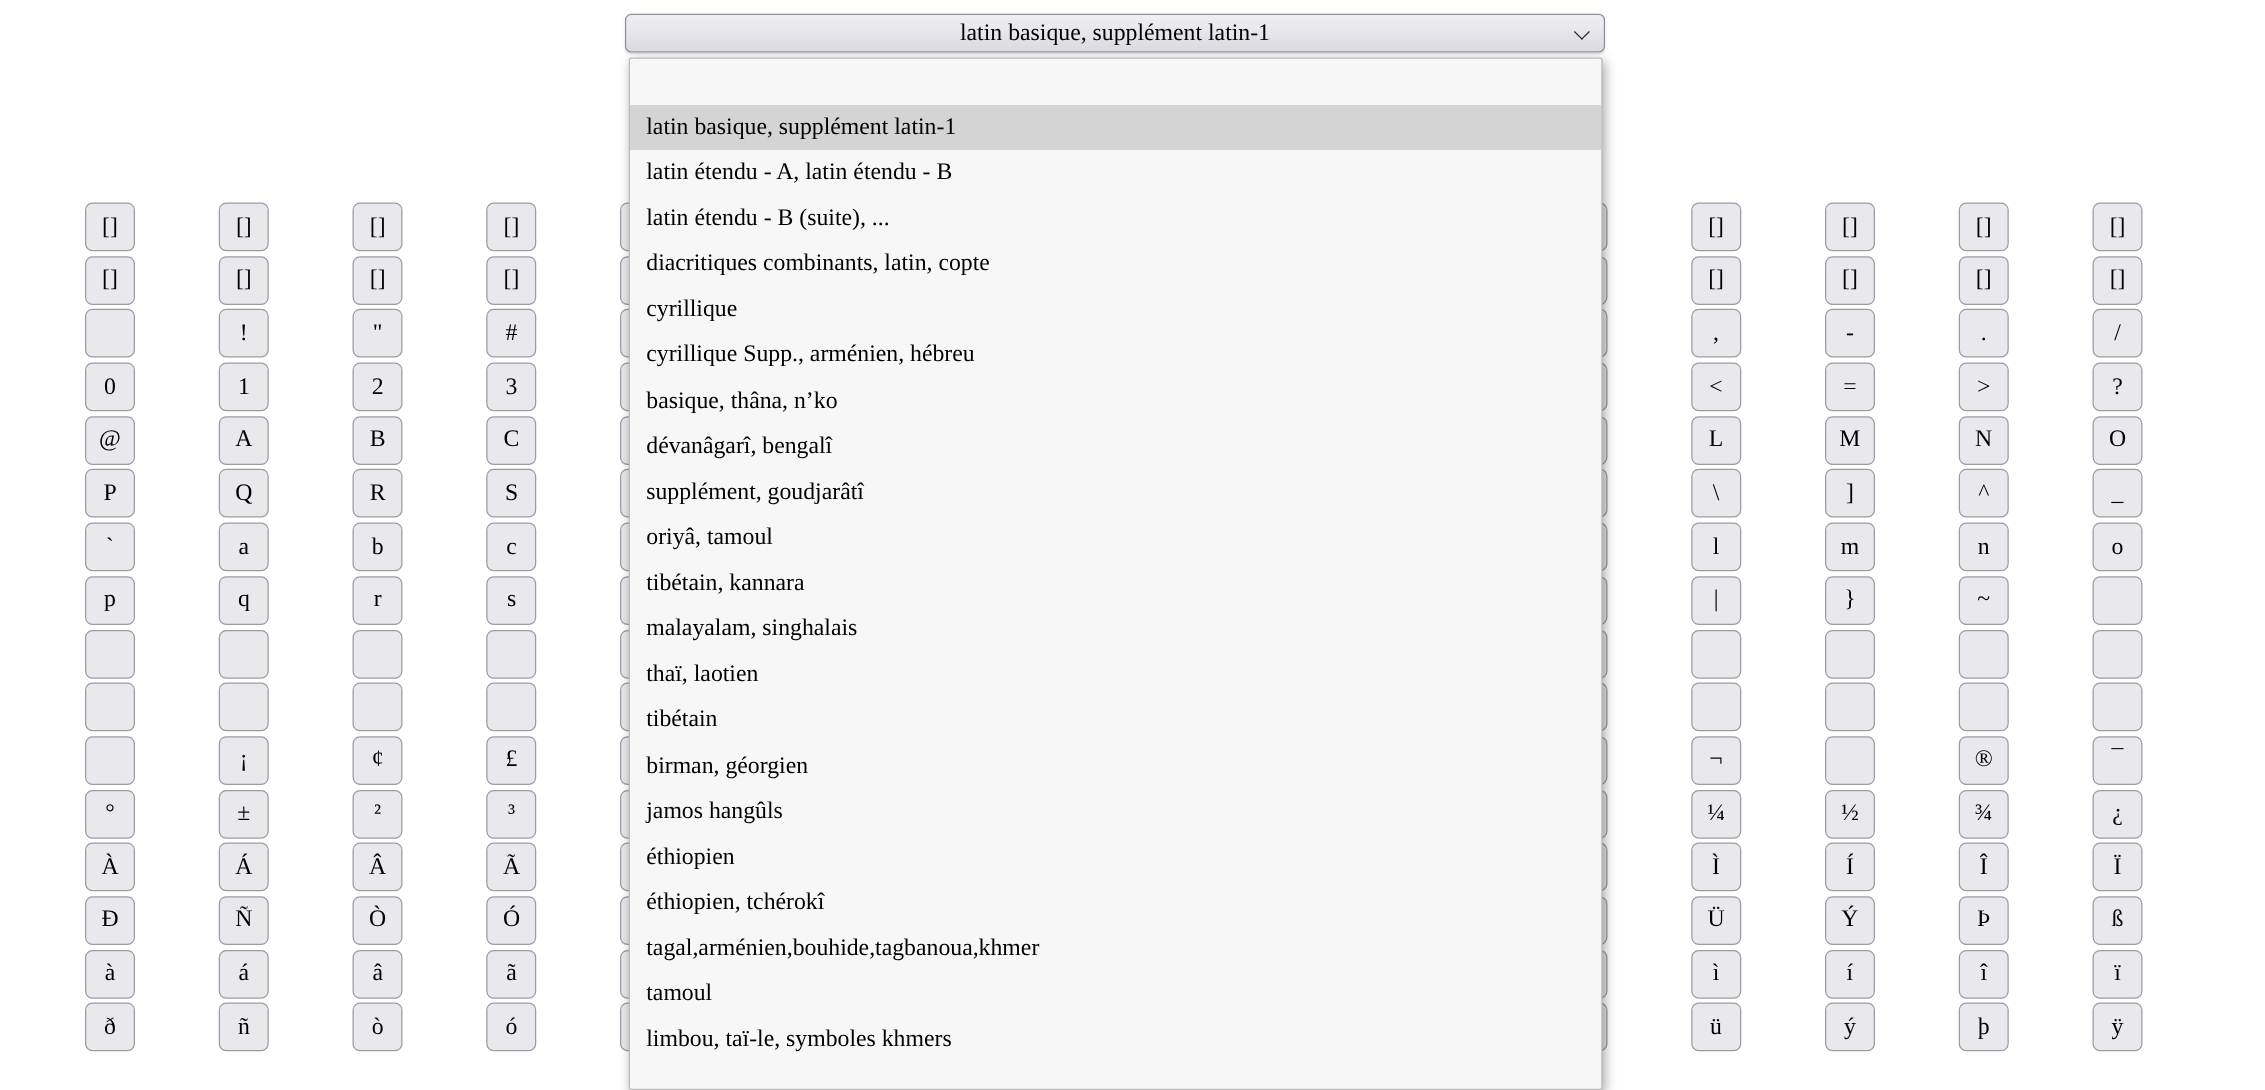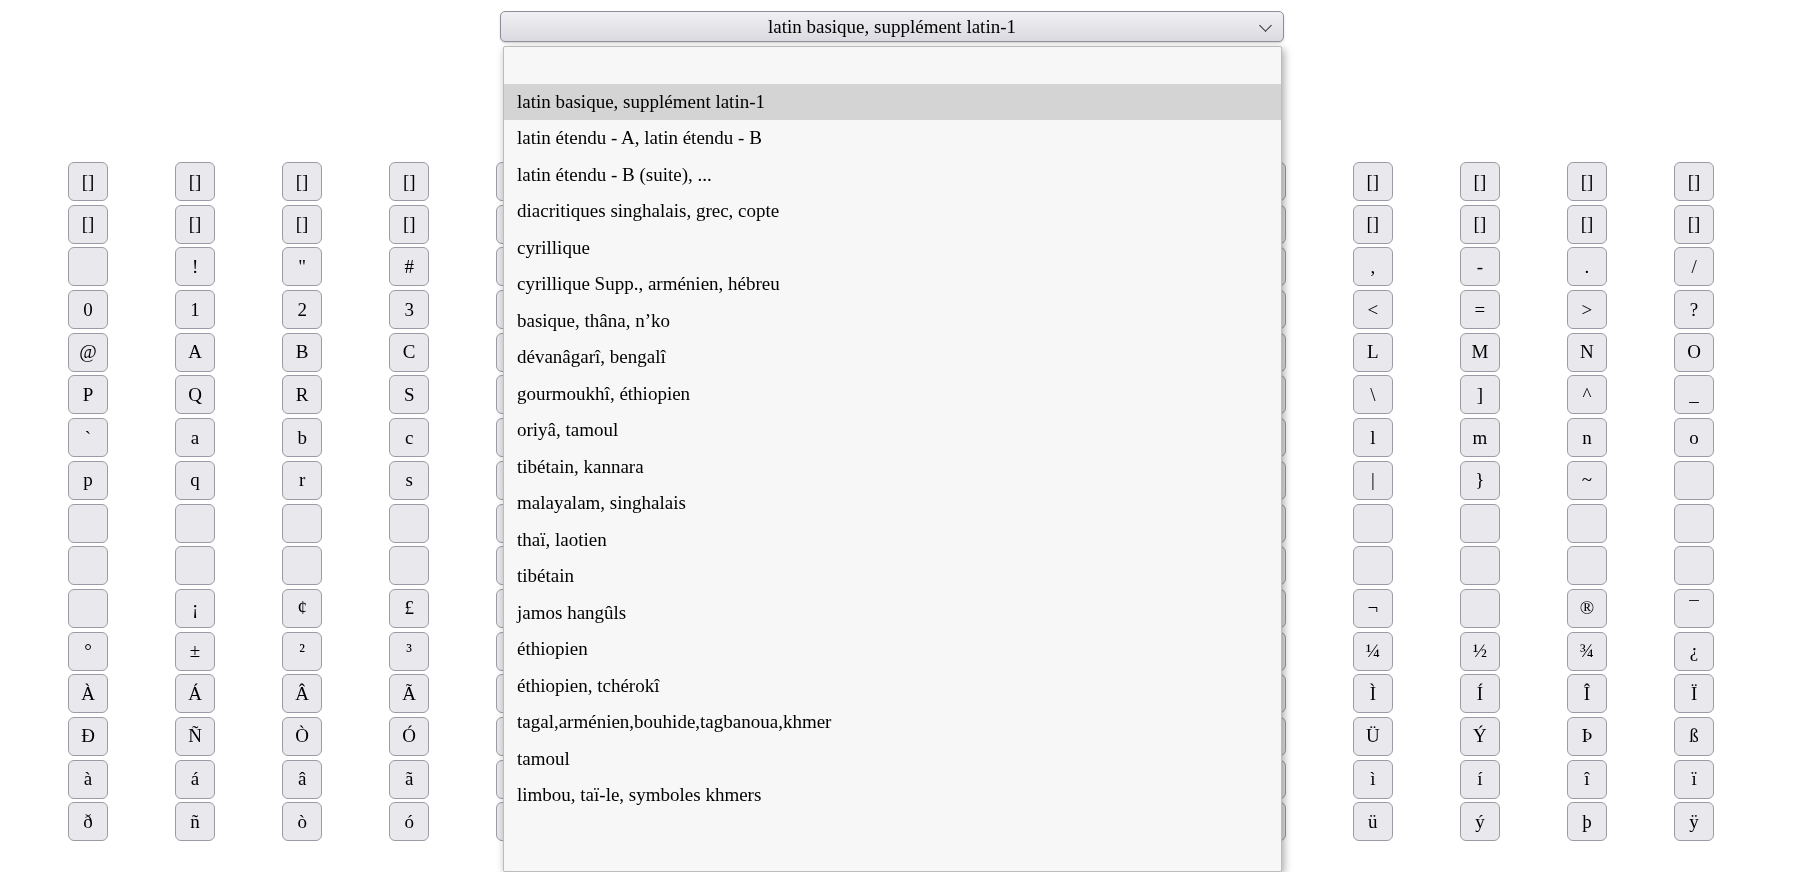--- a/index.html
+++ b/index.html
@@ -377,31 +377,32 @@
         <button class="char-btn">ï</button>
         <button class="char-btn">ÿ</button>
       </div>
     </div>
 
   <div id="dropdown">
       <div class="option"></div>
       <div class="option selected">latin basique, supplément latin-1</div>
       <div class="option">latin étendu - A, latin étendu - B</div>
       <div class="option">latin étendu - B (suite), ...</div>
-      <div class="option">diacritiques singhalais, grec, copte</div>
+      <div class="option">diacritiques combinants, latin, copte</div>
       <div class="option">cyrillique</div>
       <div class="option">cyrillique Supp., arménien, hébreu</div>
       <div class="option">basique, thâna, n’ko</div>
       <div class="option">dévanâgarî, bengalî</div>
-      <div class="option">gourmoukhî, éthiopien</div>
+      <div class="option">supplément, goudjarâtî</div>
       <div class="option">oriyâ, tamoul</div>
       <div class="option">tibétain, kannara</div>
       <div class="option">malayalam, singhalais</div>
       <div class="option">thaï, laotien</div>
       <div class="option">tibétain</div>
+      <div class="option">birman, géorgien</div>
       <div class="option">jamos hangûls</div>
       <div class="option">éthiopien</div>
       <div class="option">éthiopien, tchérokî</div>
       <div class="option">tagal,arménien,bouhide,tagbanoua,khmer</div>
       <div class="option">tamoul</div>
       <div class="option">limbou, taï-le, symboles khmers</div>
     </div>
 
   <div id="select-box">
     <span>latin basique, supplément latin-1</span>

